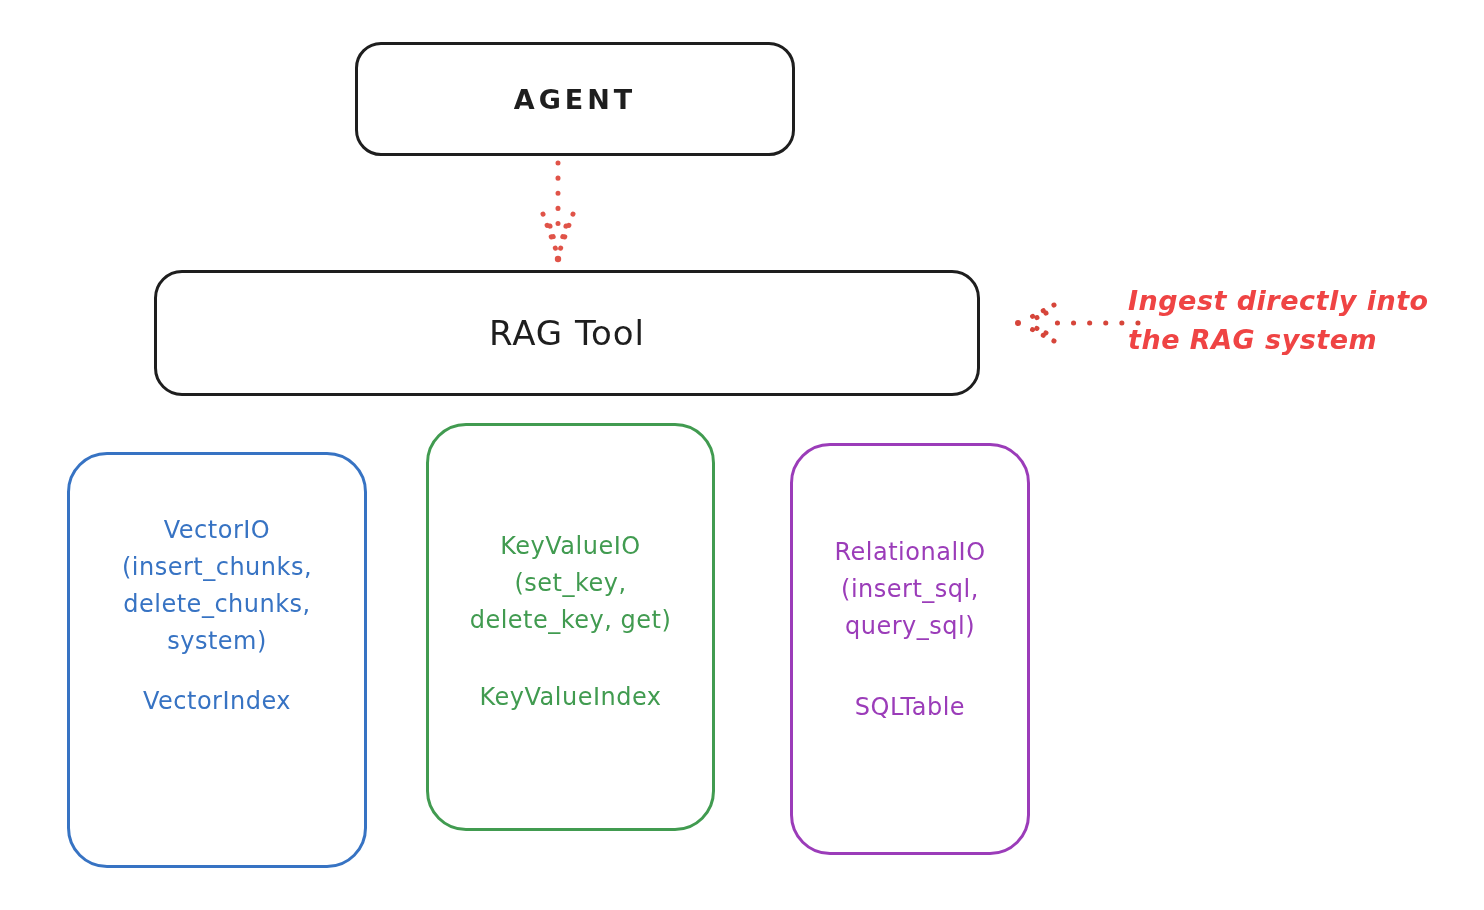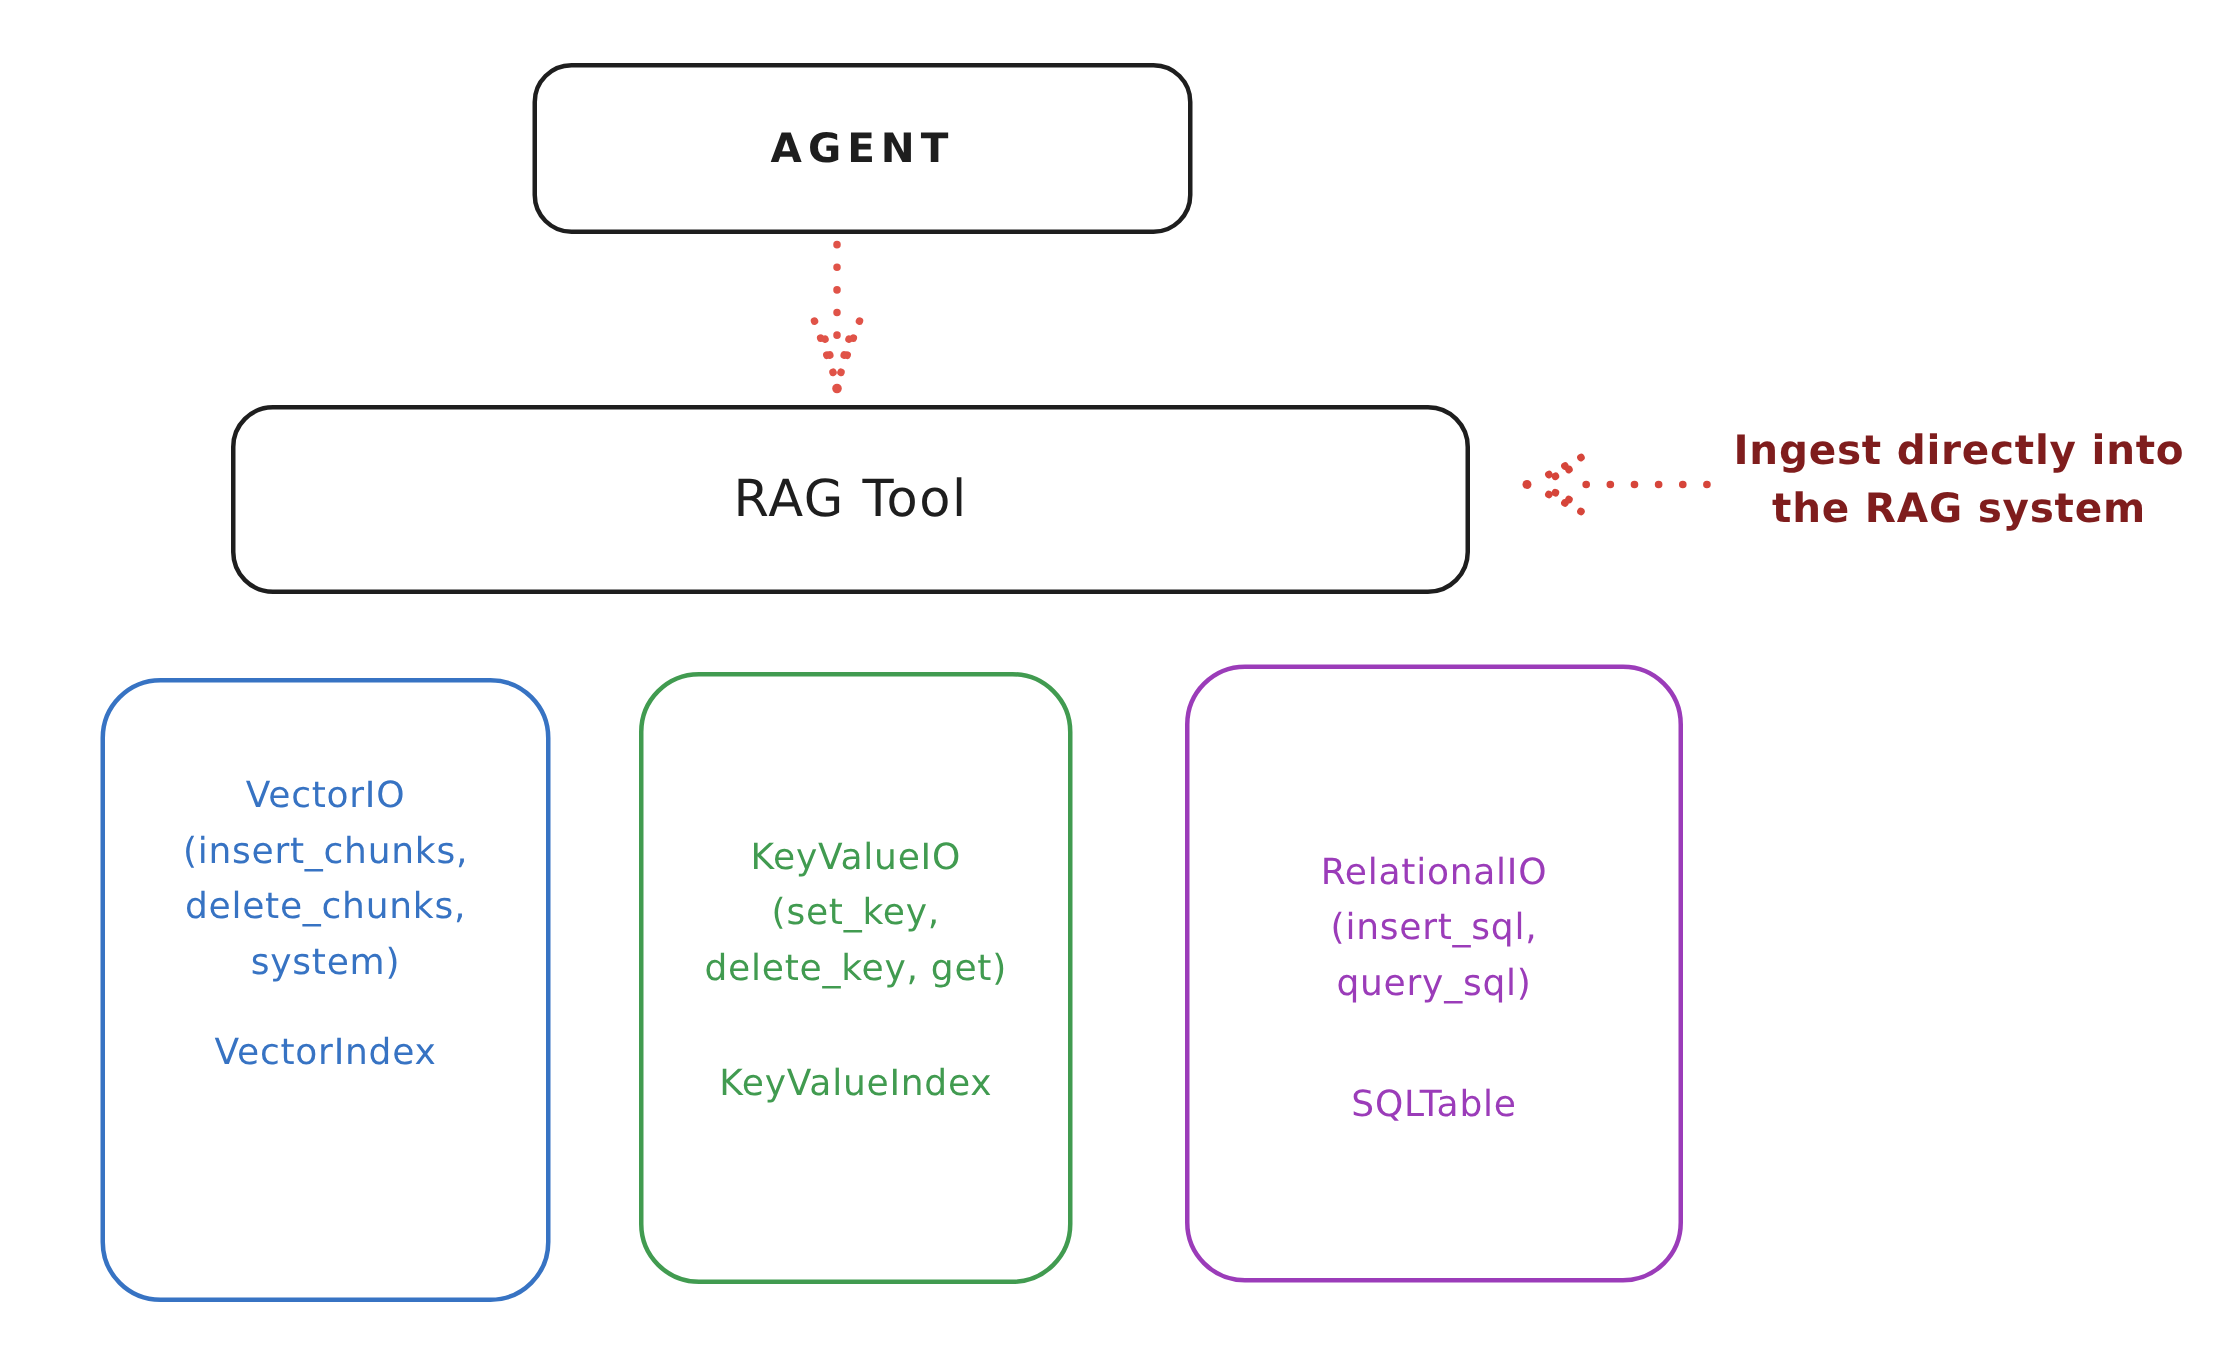--- a/index.html
+++ b/index.html
@@ -59,48 +59,48 @@
     line-height: 37px;
     letter-spacing: 0.5px;
   }
   .panel-vector {
     left: 67px; top: 452px; width: 300px; height: 416px;
     border: 3px solid #3773c3;
     color: #3773c3;
     padding-top: 57px;
   }
   .panel-keyvalue {
-    left: 426px; top: 448px; width: 289px; height: 408px;
+    left: 426px; top: 423px; width: 289px; height: 408px;
     border: 3px solid #419b50;
     color: #419b50;
     padding-top: 102px;
   }
   .panel-relational {
-    left: 790px; top: 443px; width: 332px; height: 412px;
+    left: 790px; top: 443px; width: 240px; height: 412px;
     border: 3px solid #9b3cb9;
     color: #9b3cb9;
-    padding-top: 117px;
+    padding-top: 88px;
   }
   .panel .index-label { display: block; }
   .panel-vector .index-label     { margin-top: 23px; }
   .panel-keyvalue .index-label   { margin-top: 40px; }
   .panel-relational .index-label { margin-top: 44px; }
 
   .arrow-svg { position: absolute; }
   .arrow-agent-rag { left: 526px; top: 158px; }
   .arrow-ingest    { left: 1010px; top: 296px; }
 
   .annotation {
     position: absolute;
     left: 1128px; top: 281px; width: 356px;
-    color: #7f1d1d;
+    color: #ef4444;
     font-size: 27px;
     font-weight: bold;
+    font-style: italic;
     line-height: 39px;
-    text-align: center;
     letter-spacing: 0.5px;
   }
   .annotation .ann-line { display: block; }
 </style>
 </head>
 <body>
 
 <div class="canvas">
 
   <div class="node black-node node-agent">

